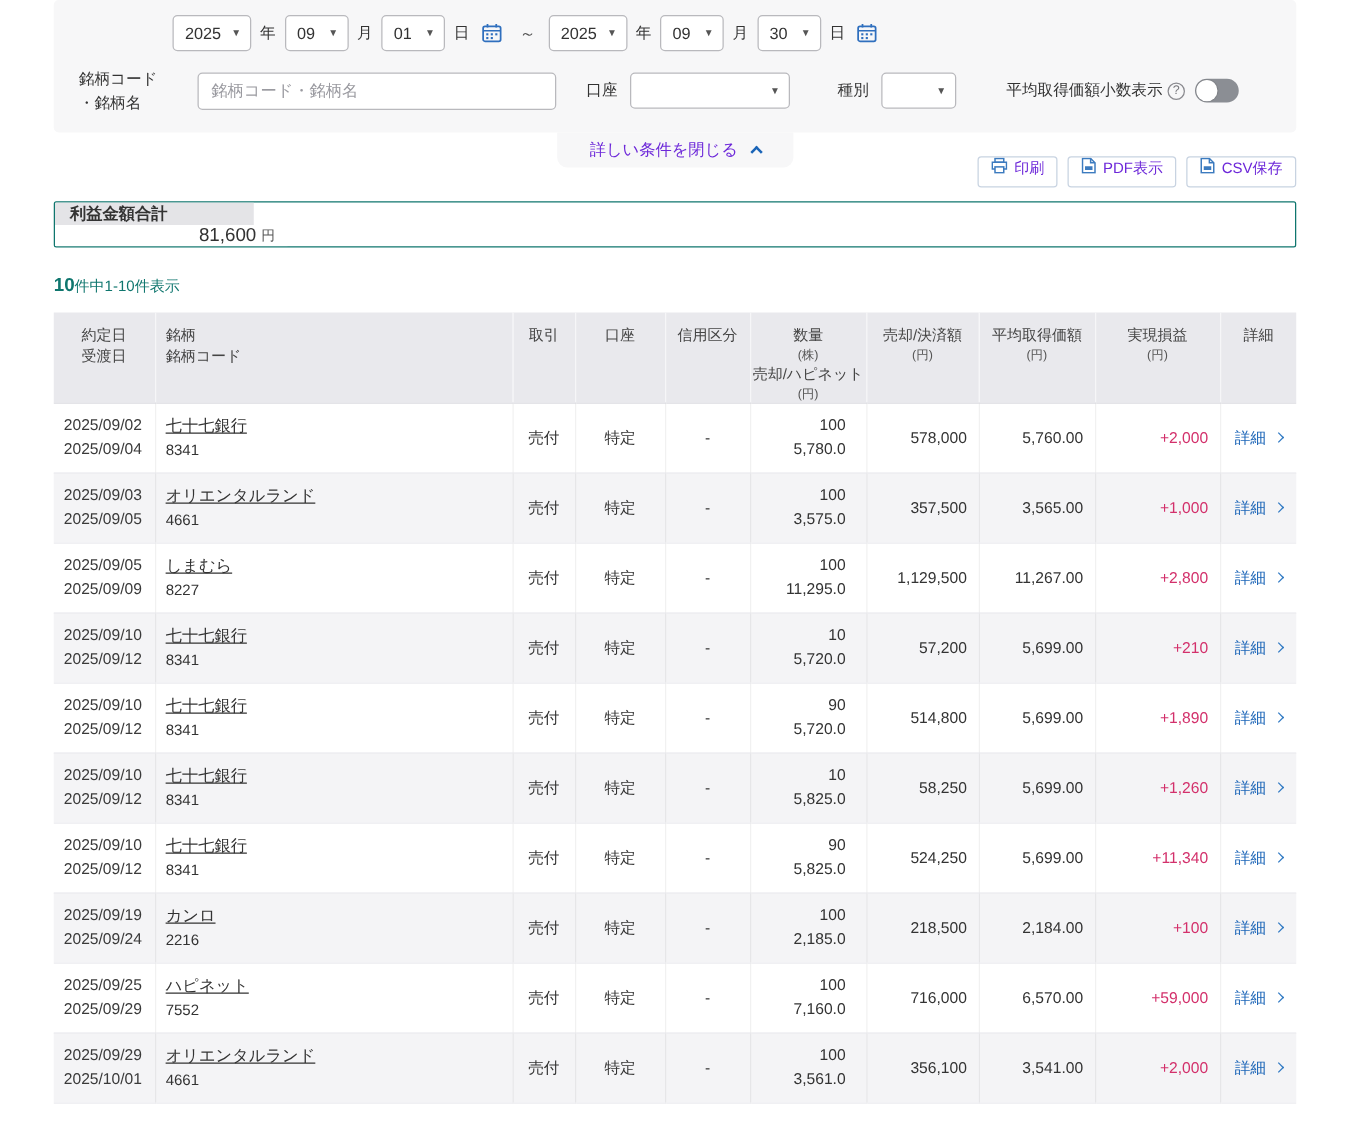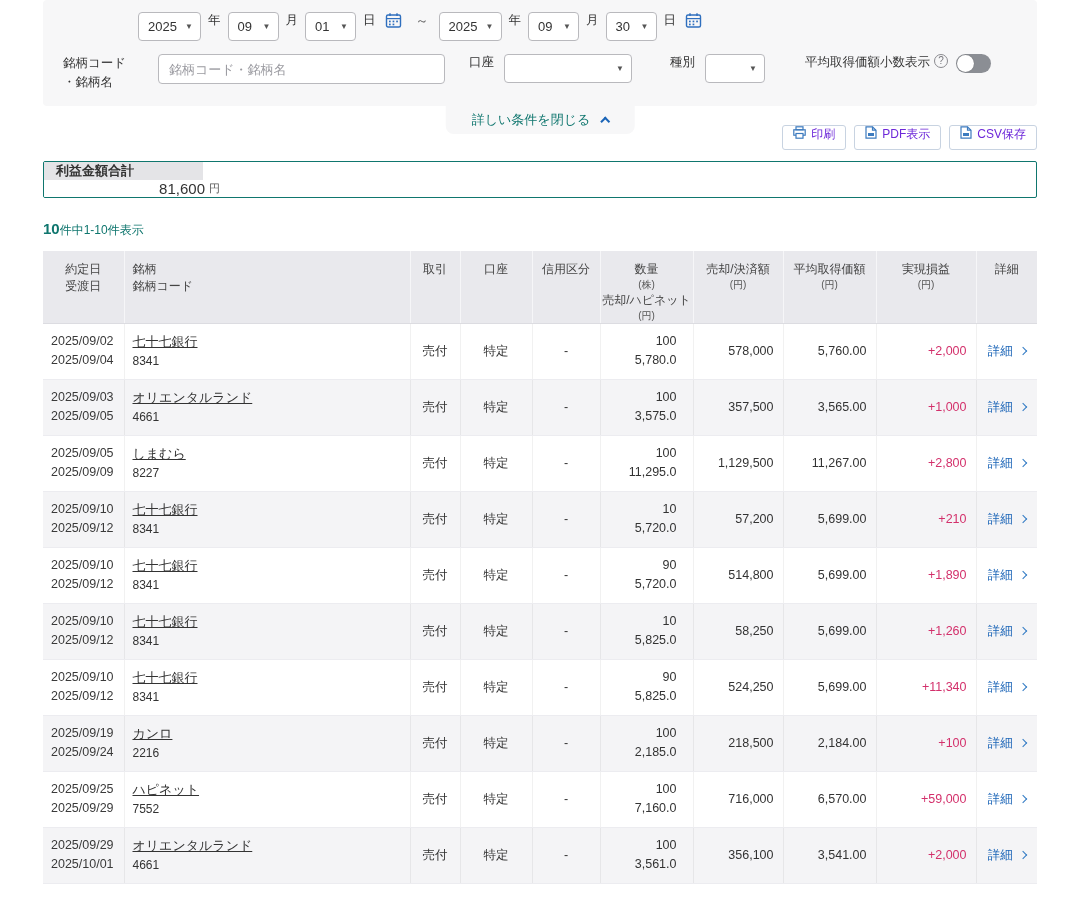--- a/index.html
+++ b/index.html
@@ -2,41 +2,41 @@
 <html><head>
 <meta charset="utf-8">
 <style>
   * { margin:0; padding:0; box-sizing:border-box; }
   html,body { width:1080px; background:#fff; font-family:"Liberation Sans","DejaVu Sans",sans-serif; color:#333; }
   body { height:913px; overflow:hidden; }
   .content { width:994px; margin-left:43px; }
 
   
   .filter-panel { background:#f7f7f8; border-radius:4px; padding:12px 20px 14px 20px; position:relative; }
-  .filter-row { display:flex; }
+  .filter-row { display:flex; align-items:center; }
   .filter-row.dates { padding-left:75px; margin-bottom:13px; }
   .selbox { background:#fff; border:1px solid #b9b9bd; border-radius:4px; height:29px; display:flex; align-items:center; justify-content:space-between; padding:0 7px 0 9px; font-size:13px; color:#333; cursor:pointer; }
   .selbox .caret { font-size:8px; color:#555; margin-left:6px; }
   .w-year { width:63px; } .w-md { width:51px; }
   .unit { font-size:12.5px; color:#333; margin:0 7px; }
   .cal-btn { margin:0 4px 0 2px; display:inline-flex; cursor:pointer; }
   .tilde { font-size:13px; color:#555; margin:0 10px; }
   .lbl-2line { width:84px; font-size:12.5px; line-height:1.5; color:#333; margin-right:11px; }
   .stock-input { width:287px; height:30px; border:1px solid #b9b9bd; border-radius:4px; padding:0 10px; font-size:13px; color:#7f1d1d; font-family:inherit; }
   .stock-input::placeholder { color:#9a9aa0; }
   .inline-lbl { font-size:12.5px; color:#333; }
   .acct-lbl { margin-left:24px; margin-right:10px; }
   .type-lbl { margin-left:38px; margin-right:10px; }
   .w-acct { width:128px; } .w-type { width:60px; }
   .toggle-lbl { margin-left:40px; }
   .help-icon { width:14px; height:14px; border:1px solid #8a8a8f; border-radius:50%; color:#77777c; font-size:10px; line-height:12px; text-align:center; display:inline-block; margin:0 8px 0 4px; }
   .toggle { width:35px; height:19px; border-radius:10px; background:#8b8e94; position:relative; cursor:pointer; flex:none; }
   .toggle .knob { position:absolute; left:1px; top:1px; width:17px; height:17px; border-radius:50%; background:#fff; box-shadow:0 0 1px rgba(0,0,0,.4); }
   .panel-tab { position:absolute; left:50%; transform:translateX(-50%); top:100%; background:#f7f7f8; border-radius:0 0 8px 8px; height:28px; padding:0 26px; display:flex; align-items:center; }
-  .blue-link { color:#0f766e; font-size:13px; text-decoration:none; display:flex; align-items:center; gap:11px; cursor:pointer; white-space:nowrap; }
+  .blue-link { color:#6d28d9; font-size:13px; text-decoration:none; display:flex; align-items:center; gap:11px; cursor:pointer; white-space:nowrap; }
   .chev-up { width:7px; height:7px; border-top:2px solid #1a64b7; border-right:2px solid #1a64b7; transform:rotate(-45deg); margin-top:3px; }
 
   
   .toolbar { display:flex; justify-content:flex-end; gap:8px; margin-top:19px; }
   .tool-btn { display:flex; gap:5px; height:25px; padding:0 10px; background:#fff; border:1px solid #c8d3e1; border-radius:3px; color:#6d28d9; font-size:12px; cursor:pointer; font-family:inherit; }
 
   
   .summary { display:flex; margin-top:11px; height:37px; border:1px solid #0f766e; border-radius:2px; overflow:hidden;flex-direction:column; }
   .sum-lbl { background:#e4e4e7; display:flex; align-items:center; padding-left:12px; font-size:13px; font-weight:bold; color:#333; }
   .sum-val { background:#fff; display:flex; align-items:center; justify-content:flex-end; padding-right:10px; font-size:15px; color:#333; }

